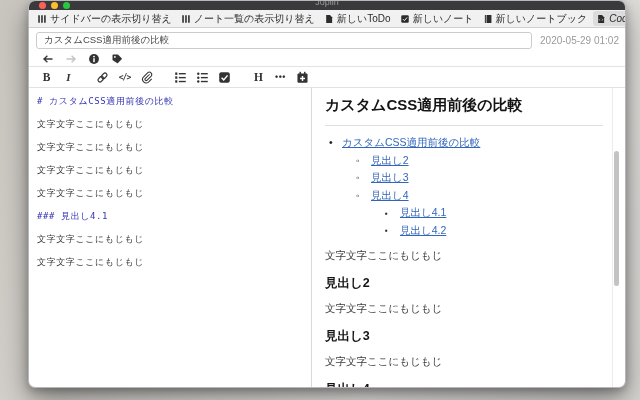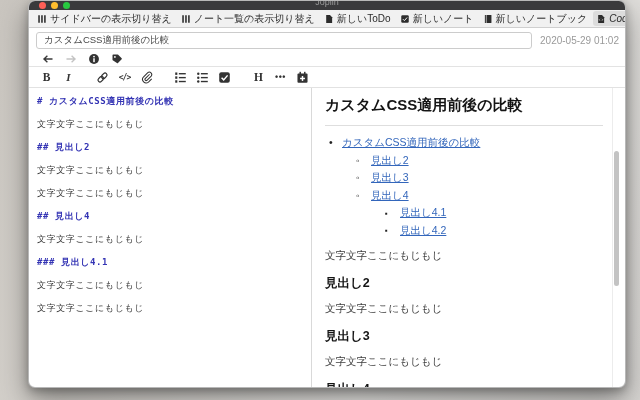--- a/index.html
+++ b/index.html
@@ -61,21 +61,21 @@
   .glyph-b { font-family:"Liberation Serif",serif; font-weight:bold; font-size:11.5px; }
   .glyph-i { font-family:"Liberation Serif",serif; font-style:italic; font-weight:bold; font-size:11px; }
   .glyph-code { font-family:"DejaVu Sans Mono",monospace; font-weight:bold; font-size:8px; letter-spacing:-1px; }
   .glyph-h { font-family:"Liberation Serif",serif; font-weight:bold; font-size:11.5px; }
   .glyph-more { font-size:9px; letter-spacing:0.5px; font-weight:bold; }
   
   .content { flex:1; display:flex; min-height:0; }
   .editor { width:283px; flex:none; border-right:1px solid #d9d9d9; padding:2px 0 0 8px;
     font-family:"DejaVu Sans Mono",monospace; font-size:9px; overflow:hidden; }
   .ed-line { height:23px; line-height:23px; white-space:nowrap; color:#3a3a3a; letter-spacing:0.6px; }
-  .ed-head { color:var(--head-blue,#3434b4); font-weight:bold; }
+  .ed-head { color:var(--head-blue,#3434b4); font-weight:normal; }
   .caret { display:inline-block; width:1px; height:11px; background:#222;
     vertical-align:middle; margin-left:1px; }
   .viewer { flex:1; position:relative; padding:6px 22px 0 13px; overflow:hidden;
     font-size:10.5px; color:#3c3c3c; }
   .viewer h1 { font-size:15px; color:#141414; margin:2px 0 0; padding-bottom:10px;
     border-bottom:1px solid #dedede; font-weight:bold; }
   .toc { list-style:none; margin-top:8px; }
   .toc li { position:relative; height:17.5px; line-height:17.5px; }
   .toc a { color:var(--link,#3366bb); text-decoration:underline; }
   .toc .blt { position:absolute; color:#222; }
@@ -260,24 +260,22 @@
           <rect x="5" y="8.3" width="6" height="1.8" fill="#fff"></rect>
         </svg>
     </button>
   </div>
 
   <div class="content">
     <div class="editor">
       <div>
           <div class="ed-line ed-head"><span># カスタムCSS適用前後の比較</span></div>
           <div class="ed-line"><span>文字文字ここにもじもじ</span></div>
-          <div class="ed-line ed-head"><span>## 見出し2</span></div>
-          <div class="ed-line"><span>文字文字ここにもじもじ</span></div>
-          <div class="ed-line"><span>文字文字ここにもじもじ</span></div>
-          <div class="ed-line ed-head"><span>## 見出し4</span></div>
+          <div class="ed-line"><span>文字文字ここにもじもじ</span></div>
+          <div class="ed-line"><span>文字文字ここにもじもじ</span></div>
           <div class="ed-line"><span>文字文字ここにもじもじ</span></div>
           <div class="ed-line ed-head"><span>### 見出し4.1</span></div>
           <div class="ed-line"><span>文字文字ここにもじもじ</span></div>
           <div class="ed-line"><span>文字文字ここにもじもじ</span></div>
         </div>
     </div>
     <div class="viewer">
       <h1>カスタムCSS適用前後の比較</h1>
       <ul class="toc">
           <li class="lv1"><span class="blt">•</span><a href="#">カスタムCSS適用前後の比較</a></li>

